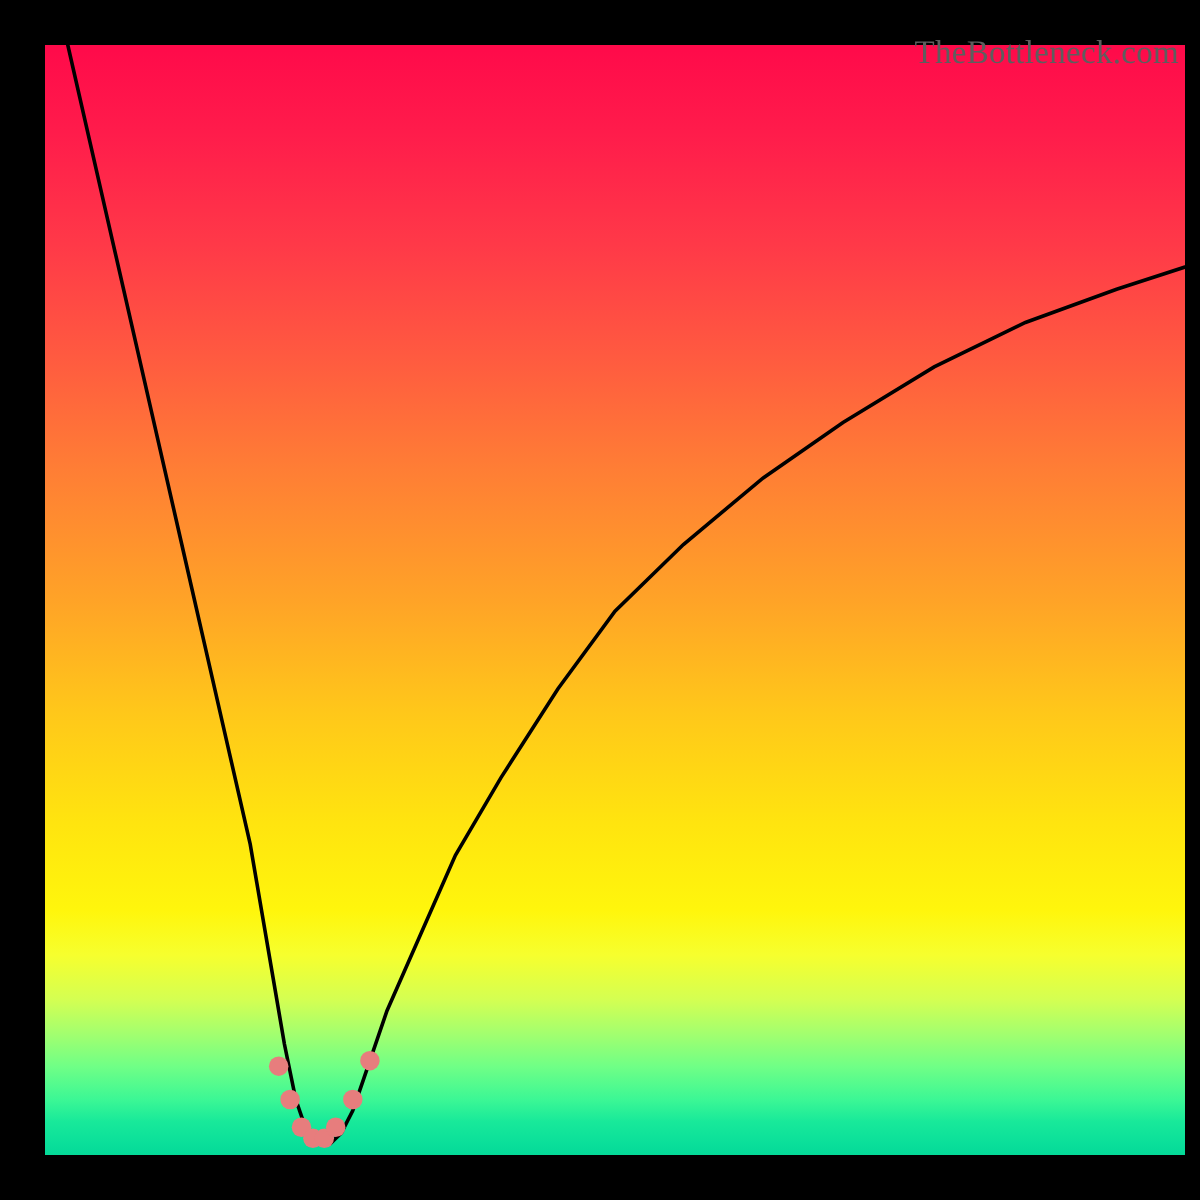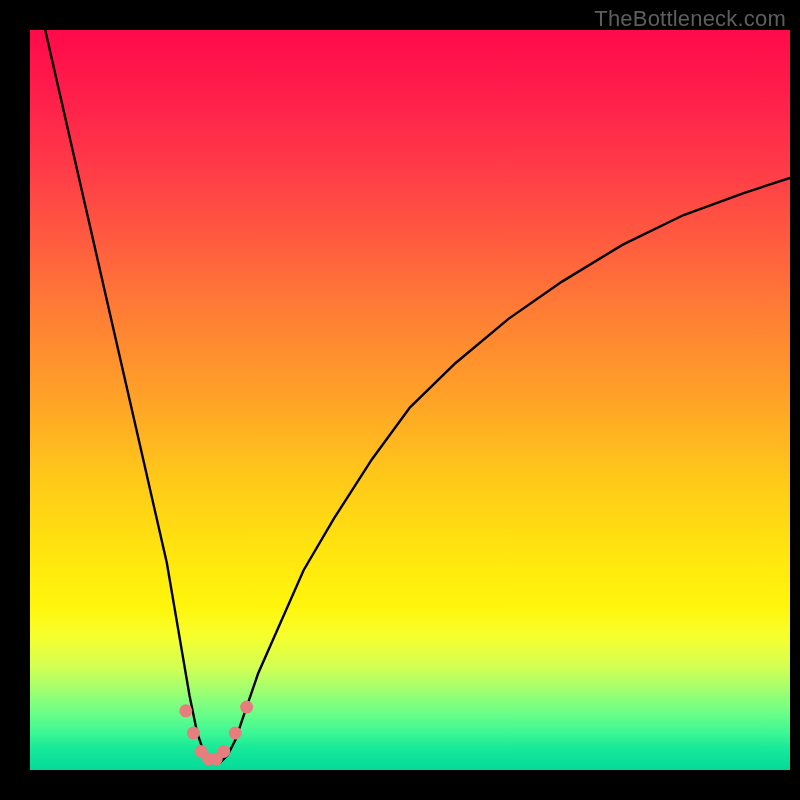--- a/index.html
+++ b/index.html
@@ -6,27 +6,28 @@
   body {
     width: 800px;
     height: 800px;
     background: #000;
     position: relative;
     font-family: Arial, Helvetica, sans-serif;
     overflow: hidden;
   }
   .watermark {
     position: absolute;
-    top: 6px;
+    top: 22px;
     right: 14px;
     color: #5e5e5e;
     font-size: 22px;
     font-weight: 500;
     z-index: 10;
     letter-spacing: 0.2px;
+    font-family: Liberation Serif, serif;
   }
   .plot-area {
     position: absolute;
     left: 30px;
     top: 30px;
     width: 760px;
     height: 740px;
     
     background: linear-gradient(to bottom,
       #ff0a4a 0%,

